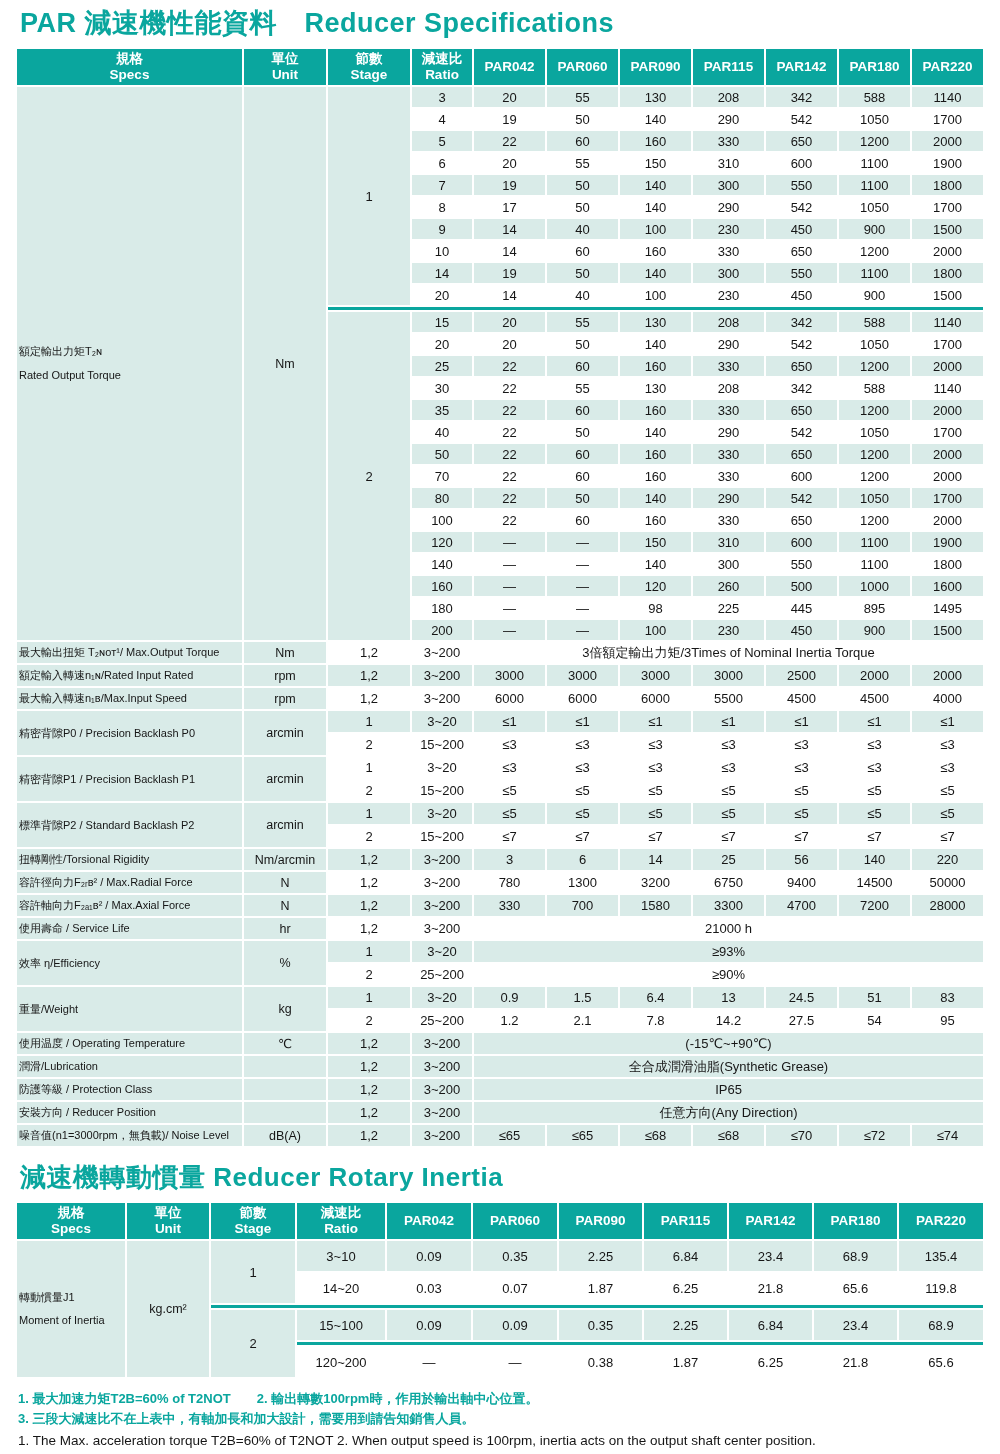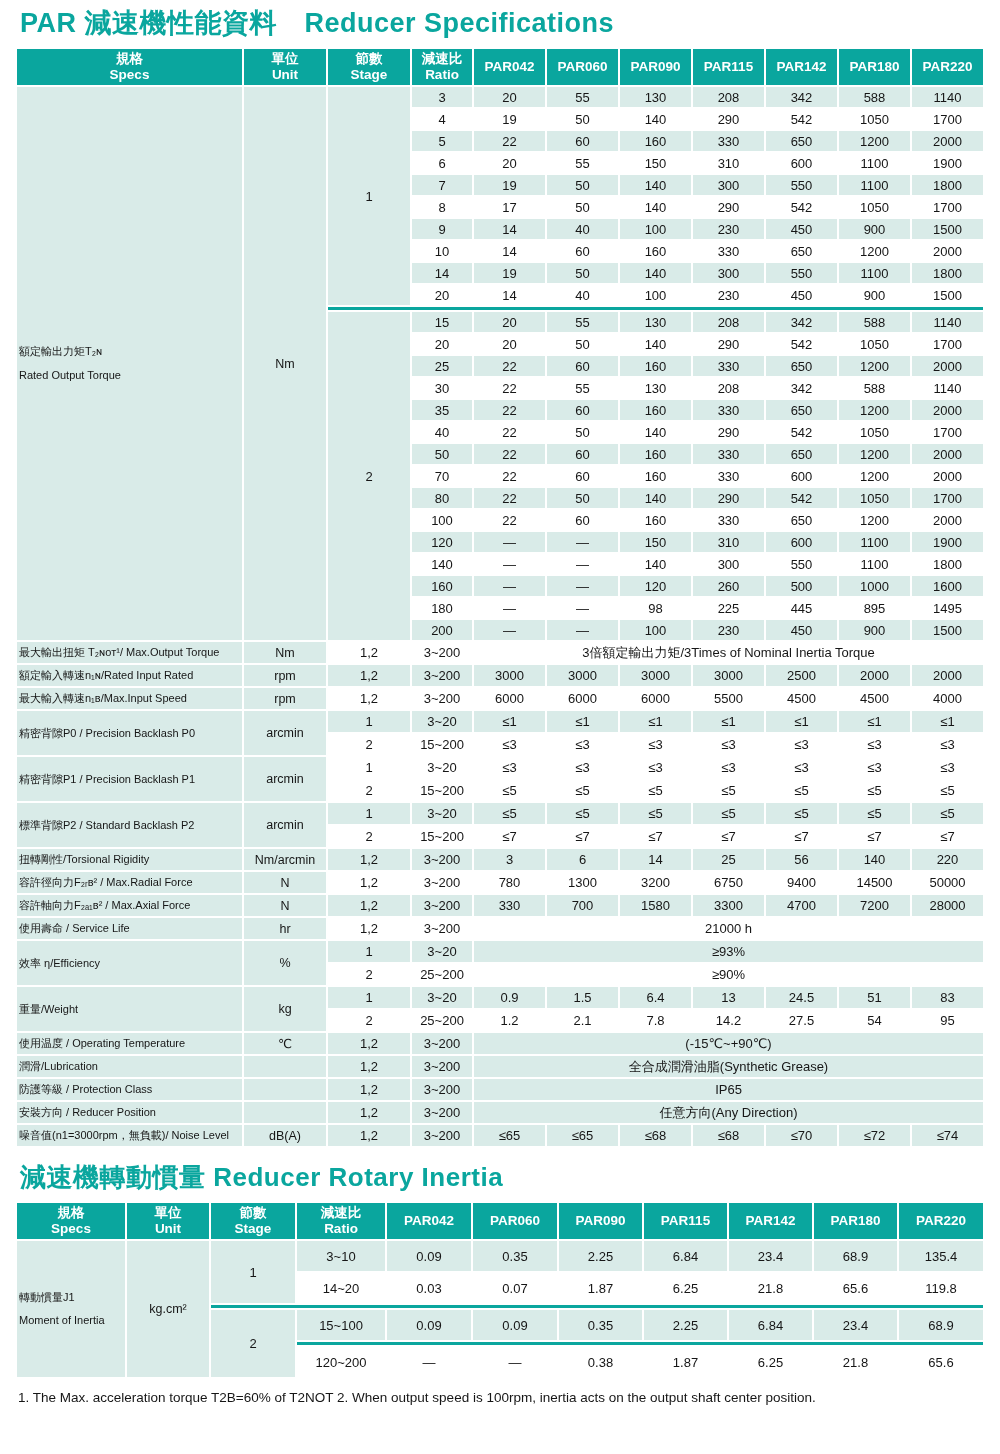--- a/index.html
+++ b/index.html
@@ -641,15 +641,17 @@
         <td class="W">0.38</td>
         <td class="W">1.87</td>
         <td class="W">6.25</td>
         <td class="W">21.8</td>
         <td class="W">65.6</td>
       </tr>
     </tbody>
 </table>
 
 <div class="footnotes">
+  <p class="fzh">1. 最大加速力矩T2B=60% of T2NOT　　2. 輸出轉數100rpm時，作用於輸出軸中心位置。</p>
+  <p class="fzh">3. 三段大減速比不在上表中，有軸加長和加大設計，需要用到請告知銷售人員。</p>
   <p class="fen">1. The Max. acceleration torque T2B=60% of T2NOT    2. When output speed is 100rpm, inertia acts on the output shaft center position.</p>
 
 </div>
 
 </body></html>

